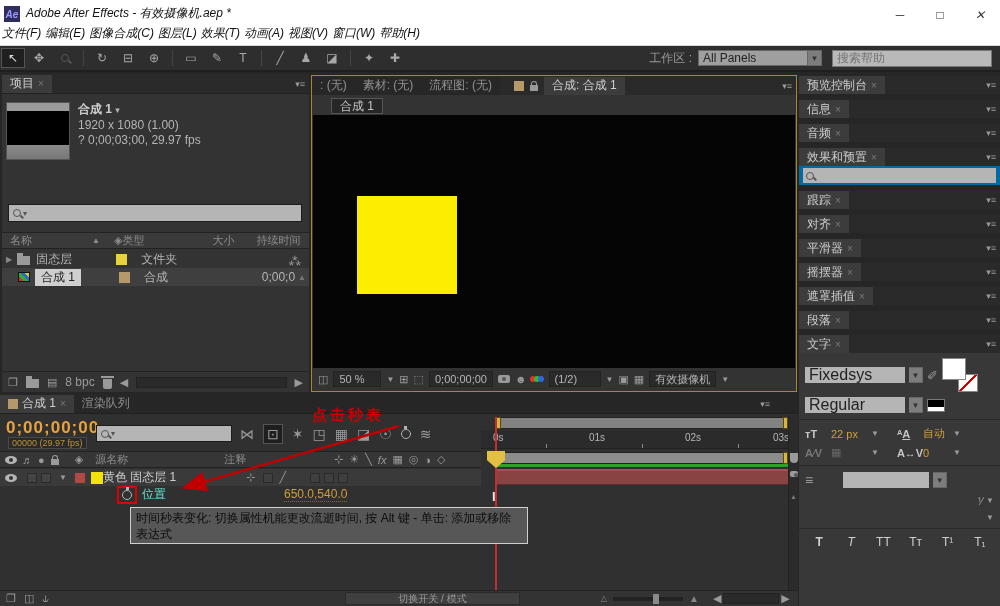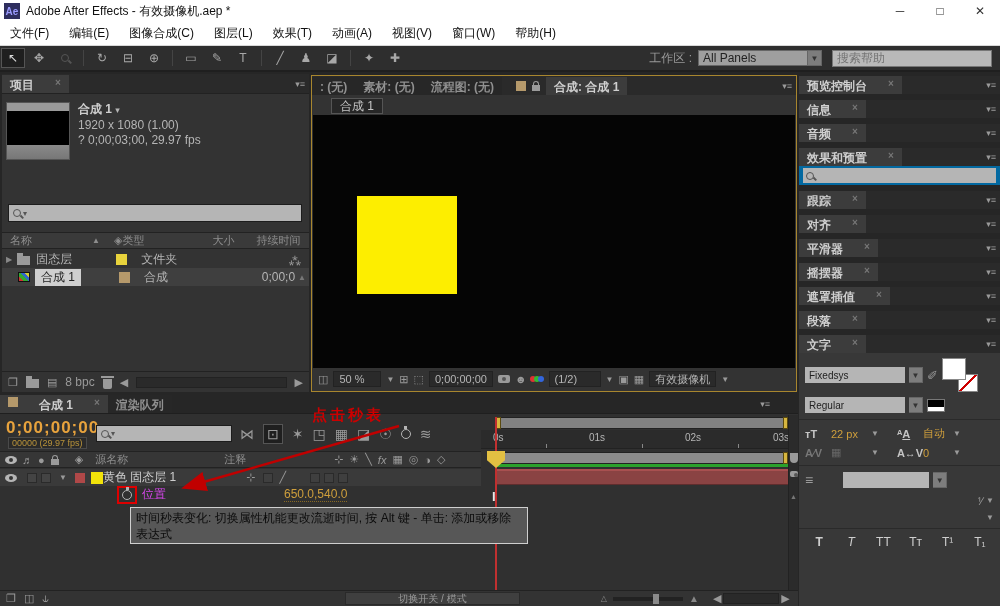--- a/index.html
+++ b/index.html
@@ -1,36 +1,36 @@
 <!DOCTYPE html>
 <html><head>
 <meta charset="utf-8">
 <style>
   html,body{margin:0;padding:0;background:#1b1b1b;}
   *{box-sizing:border-box;font-family:"Liberation Sans",sans-serif;}
   .app{position:relative;width:1000px;height:606px;background:#262626;overflow:hidden;font-size:12px;color:#bbb;}
   .abs{position:absolute;}
   
-  .titlebar{left:0;top:0;width:1000px;height:22px;background:#fff;color:#111;display:flex;align-items:center;}
+  .titlebar{left:0;top:0;width:1000px;height:22px;background:#fff;color:#111;display:flex;align-items:flex-end;font-style:italic;}
   .ae-icon{width:16px;height:16px;background:#2e2e5e;color:#9b9bff;font-size:10px;font-weight:bold;display:flex;align-items:center;justify-content:center;margin:0 6px 0 4px;}
   .win-btns{margin-left:auto;display:flex;}
   .win-btns span{width:40px;text-align:center;font-size:12px;color:#333;}
   .menubar{left:0;top:22px;width:1000px;height:24px;background:#fff;color:#111;display:flex;align-items:center;border-bottom:1px solid #d8d8d8;}
-  .menubar span{padding:0 10px;}
+  .menubar span{padding:0 2px;font-style:italic;}
   
   .toolbar{left:0;top:46px;width:1000px;height:26px;background:#2e2e2e;border-bottom:2px solid #1f1f1f;display:flex;align-items:center;}
   .tool{width:24px;height:20px;display:flex;align-items:center;justify-content:center;color:#a8a8a8;font-size:12px;margin:0 1px;}
   .tool.active{background:#1f1f1f;border:1px solid #555;color:#ddd;}
   .tsep{width:1px;height:16px;background:#444;margin:0 5px;}
   .ws-label{color:#999;margin-left:auto;}
   .dropdown{background:#9f9f9f;color:#222;height:16px;display:inline-flex;align-items:center;padding:0 4px;border:1px solid #666;}
   .dd-arrow{background:#7d7d7d;color:#333;width:14px;height:16px;display:inline-flex;align-items:center;justify-content:center;border:1px solid #666;border-left:none;font-size:8px;}
   .helpsearch{background:#b9b9b9;border:1px solid #777;color:#222;height:17px;width:160px;font-size:12px;padding-left:4px;}
   
-  .tab{display:inline-flex;gap:21px;padding:2px 8px;background:#272727;color:#909090;height:18px;font-size:12px;font-weight:bold;}
+  .tab{display:inline-flex;align-items:center;gap:4px;padding:2px 8px;background:#272727;color:#909090;height:18px;font-size:12px;}
   .tab.active{background:#3c3c3c;color:#cfcfcf;}
   .pmenu{color:#9a9a9a;font-size:9px;margin-left:auto;padding-right:4px;}
   .sq{display:inline-block;width:10px;height:10px;}
   .x{color:#777;font-size:10px;}
   
   .proj{left:2px;top:74px;width:307px;height:318px;background:#333;}
   .proj-tabs{display:flex;align-items:center;height:20px;background:#2a2a2a;border-bottom:1px solid #222;}
   .thumb{position:absolute;left:4px;top:28px;width:64px;height:58px;background:#000;border:1px solid #555;}
   .thumb::before,.thumb::after{content:'';position:absolute;left:0;right:0;height:8px;background:#9a9a9a;}
   .thumb::before{top:0}.thumb::after{bottom:0;height:14px;background:linear-gradient(#8a8a8a,#777);}
@@ -65,21 +65,21 @@
   .vfoot{position:absolute;left:1px;bottom:1px;width:482px;height:22px;background:#333;display:flex;align-items:center;gap:5px;padding:0 5px;}
   .vbox{background:#2a2a2a;border:1px solid #222;color:#b5b5b5;height:16px;display:inline-flex;align-items:center;padding:0 5px;font-size:11px;}
   .rgbdots{display:inline-flex;}
   .rgbdots i{width:6px;height:6px;border-radius:50%;display:inline-block;margin-left:-2px;}
   
   .rcol{left:799px;top:74px;width:201px;height:532px;background:#262626;display:flex;flex-direction:column;gap:6px;padding-top:2px;}
   .rsec{background:#0369a1;}
   .rtab{display:flex;align-items:center;height:18px;background:#2a2a2a;}
   .rsearch{height:15px;background:#b5b5b5;margin:2px 4px;display:flex;align-items:center;padding-left:3px;}
   .charpanel{flex:1;background:#383838;padding:5px 6px;position:relative;font-size:11px;}
-  .csel{background:#b5b5b5;color:#222;height:16px;display:inline-flex;align-items:center;padding:0 4px;width:100px;font-size:10px;}
+  .csel{background:#b5b5b5;color:#222;height:16px;display:inline-flex;align-items:center;padding:0 4px;width:100px;font-size:16px;}
   .crow{display:flex;align-items:center;gap:4px;margin-bottom:5px;}
   .orange{color:#cf9f3c;}
   .cicon{color:#c5c5c5;font-weight:bold;font-size:11px;width:22px;display:inline-block;}
   .chr-divider{height:1px;background:#2a2a2a;margin:6px -6px;}
   .tbtn{color:#cfcfcf;font-size:12px;width:24px;text-align:center;display:inline-block;}
   
   .tl{left:0;top:394px;width:798px;height:212px;background:#303030;}
   .tl-tabs{display:flex;align-items:center;height:20px;background:#262626;border-bottom:1px solid #1f1f1f;}
   .timecode{position:absolute;left:6px;top:24px;color:#e8a33d;font-size:17px;font-weight:bold;letter-spacing:1px;}
   .frames{position:absolute;left:8px;top:43px;color:#b9933a;font-size:9px;border:1px solid #4a4a4a;padding:0 3px;background:#2a2a2a;}
@@ -499,21 +499,21 @@
       <span style="color:#cfcfcf">黄色 固态层 1</span>
       <span class="gi" style="margin-left:70px">⊹</span>
       <span style="margin-left:8px;width:10px;height:10px;background:#3f3f3f;border:1px solid #2a2a2a"></span>
       <span class="gi" style="margin-left:6px">╱</span>
       <span style="margin-left:24px;width:10px;height:10px;background:#3f3f3f;border:1px solid #2a2a2a"></span>
       <span style="margin-left:4px;width:10px;height:10px;background:#3f3f3f;border:1px solid #2a2a2a"></span>
       <span style="margin-left:4px;width:10px;height:10px;background:#3f3f3f;border:1px solid #2a2a2a"></span>
     </div>
 
     <div class="lrow" style="top:92px">
-      <span style="margin-left:142px;color:#d946ef">位置</span>
+      <span style="margin-left:142px;color:#5eead4">位置</span>
       <span class="orange" style="margin-left:118px;border-bottom:1px dotted #8a6a22">650.0,540.0</span>
     </div>
     <div class="redbox">
       <span class="stopwatch"></span>
     </div>
     <span class="ibeam">I</span>
 
     <div class="callout">点击秒表</div>
     <div class="tooltip">时间秒表变化: 切换属性机能更改流逝时间, 按 Alt 键 - 单击: 添加或移除表达式</div>
 

